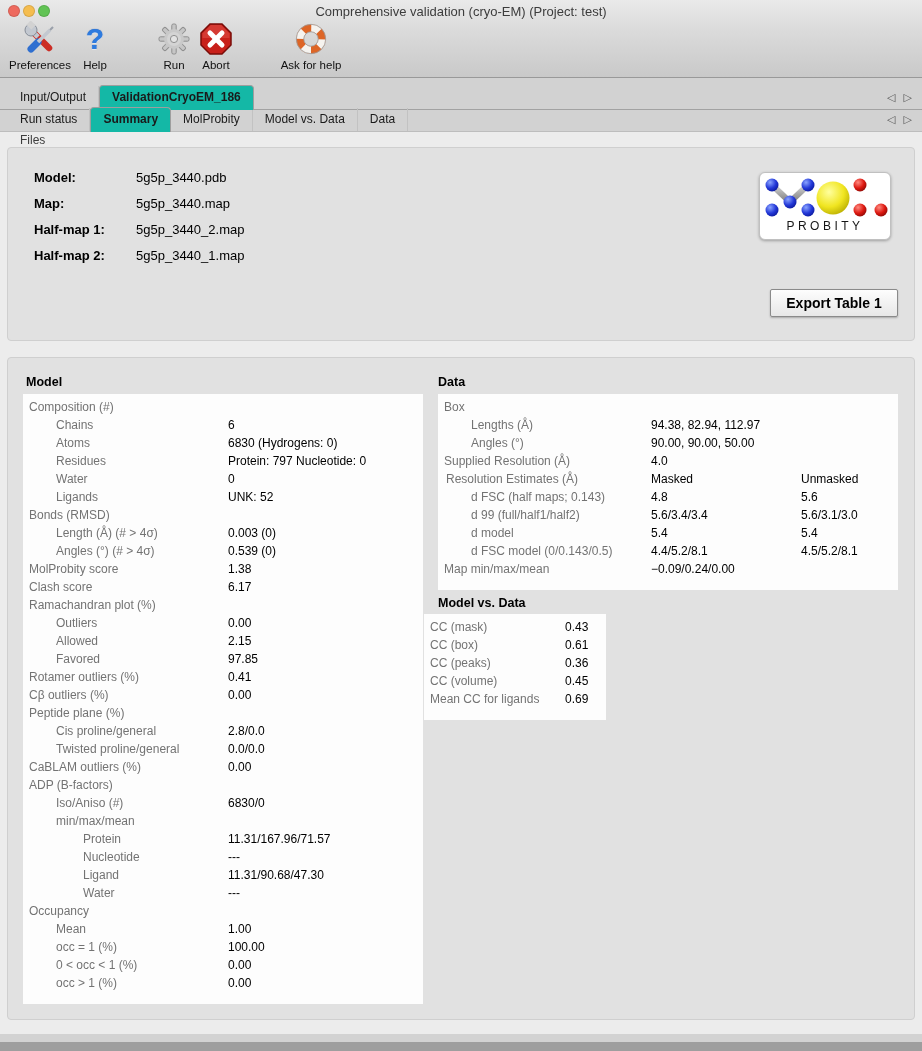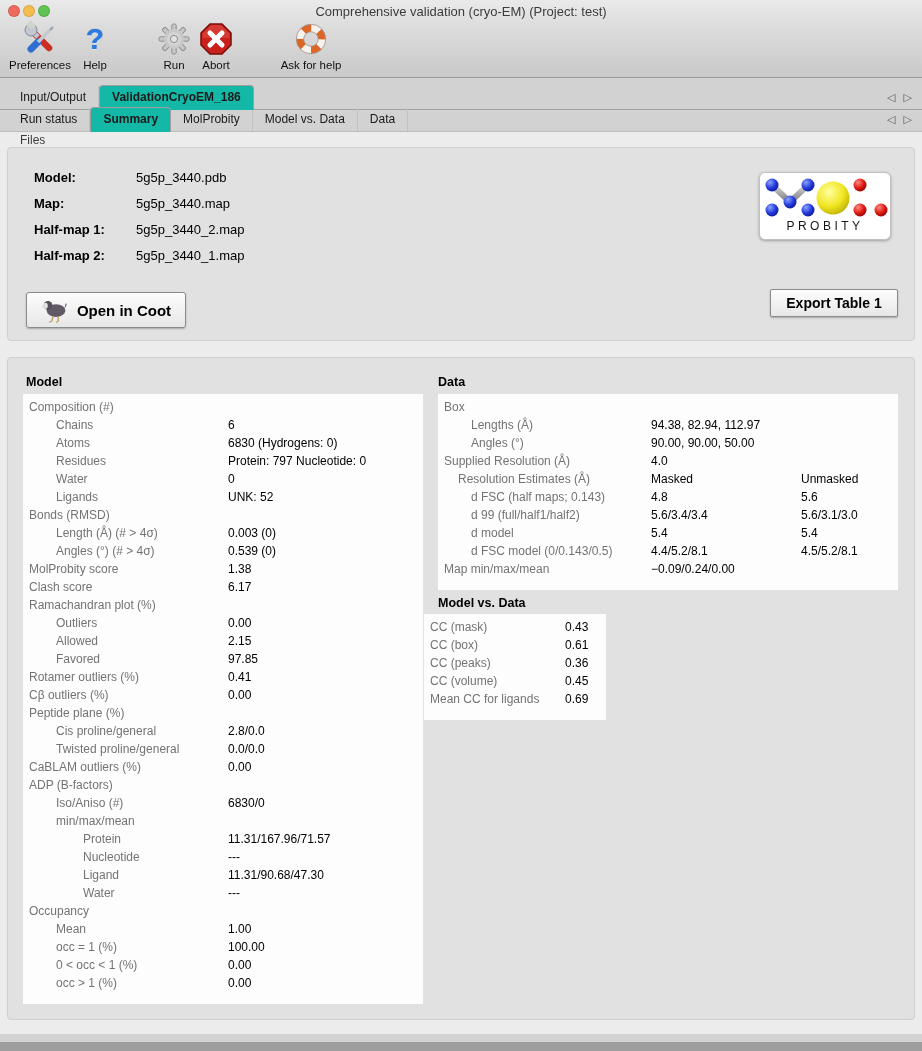--- a/index.html
+++ b/index.html
@@ -208,34 +208,20 @@
             <circle cx="48" cy="12" r="6.5" fill="url(#bg)"></circle>
           <circle cx="48" cy="37" r="6.5" fill="url(#bg)"></circle>
           <circle cx="73" cy="25" r="16.5" fill="url(#yg)"></circle>
           <circle cx="100" cy="12" r="6.5" fill="url(#rg)"></circle>
             <circle cx="100" cy="37" r="6.5" fill="url(#rg)"></circle>
           <circle cx="121" cy="37" r="6.5" fill="url(#rg)"></circle>
         </svg>
         <div class="mp-text">PROBITY</div>
       </div>
 
-      <div class="btn coot-btn">
-        <svg width="30" height="25" viewBox="0 0 32 26">
-          <path d="M26,6 Q28,4 27,8 L25,11 Z" fill="#6a6570"></path>
-          <ellipse cx="16" cy="13" rx="10" ry="6.8" fill="#5f5a66"></ellipse>
-          <circle cx="7.5" cy="7.5" r="4.6" fill="#544f5b"></circle>
-          <ellipse cx="5" cy="8" rx="2.2" ry="3.2" fill="#e6e6e6"></ellipse>
-          <path d="M4.2,6.8 L0.6,9.2 L4.8,10.6 Z" fill="#dcdcdc"></path>
-          <line x1="13" y1="19" x2="11.5" y2="24.5" stroke="#bb9b5f" stroke-width="1.4"></line>
-          <line x1="18" y1="19" x2="18.5" y2="24.5" stroke="#bb9b5f" stroke-width="1.4"></line>
-          <line x1="11.5" y1="24.5" x2="8.5" y2="25.5" stroke="#bb9b5f" stroke-width="1.2"></line>
-          <line x1="18.5" y1="24.5" x2="16" y2="25.7" stroke="#bb9b5f" stroke-width="1.2"></line>
-        </svg>
-        <span>Open in Coot</span>
-      </div>
 
       <div class="btn export-btn">
         <span>Export Table 1</span>
       </div>
     </div>
 
     <div class="gray-panel main-panel">
       <div class="sec-header" style="left:18px;top:17px;">Model</div>
       <div class="table" style="left:15px;top:36px;width:400px;--c0:205px;">
           <div class="trow"><span class="tlab" style="padding-left: 6px;">Composition (#)</span></div>
@@ -272,21 +258,21 @@
           <div class="trow"><span class="tlab" style="padding-left: 33px;">0 &lt; occ &lt; 1 (%)</span><span class="tval c0">0.00</span></div>
           <div class="trow"><span class="tlab" style="padding-left: 33px;">occ &gt; 1 (%)</span><span class="tval c0">0.00</span></div>
         </div>
 
       <div class="sec-header" style="left:430px;top:17px;">Data</div>
       <div class="table" style="left:430px;top:36px;width:460px;--c0:213px;--c1:363px;">
           <div class="trow"><span class="tlab" style="padding-left: 6px;">Box</span></div>
           <div class="trow"><span class="tlab" style="padding-left: 33px;">Lengths (Å)</span><span class="tval c0">94.38, 82.94, 112.97</span></div>
           <div class="trow"><span class="tlab" style="padding-left: 33px;">Angles (°)</span><span class="tval c0">90.00, 90.00, 50.00</span></div>
           <div class="trow"><span class="tlab" style="padding-left: 6px;">Supplied Resolution (Å)</span><span class="tval c0">4.0</span></div>
-          <div class="trow"><span class="tlab" style="padding-left: 20px;">Resolution Estimates (Å)</span><span class="tval c0">Masked</span><span class="tval c1">Unmasked</span></div>
+          <div class="trow"><span class="tlab" style="padding-left: 8px;">Resolution Estimates (Å)</span><span class="tval c0">Masked</span><span class="tval c1">Unmasked</span></div>
           <div class="trow"><span class="tlab" style="padding-left: 33px;">d FSC (half maps; 0.143)</span><span class="tval c0">4.8</span><span class="tval c1">5.6</span></div>
           <div class="trow"><span class="tlab" style="padding-left: 33px;">d 99 (full/half1/half2)</span><span class="tval c0">5.6/3.4/3.4</span><span class="tval c1">5.6/3.1/3.0</span></div>
           <div class="trow"><span class="tlab" style="padding-left: 33px;">d model</span><span class="tval c0">5.4</span><span class="tval c1">5.4</span></div>
           <div class="trow"><span class="tlab" style="padding-left: 33px;">d FSC model (0/0.143/0.5)</span><span class="tval c0">4.4/5.2/8.1</span><span class="tval c1">4.5/5.2/8.1</span></div>
           <div class="trow"><span class="tlab" style="padding-left: 6px;">Map min/max/mean</span><span class="tval c0">−0.09/0.24/0.00</span></div>
         </div>
 
       <div class="sec-header" style="left:430px;top:238px;">Model vs. Data</div>
       <div class="table" style="left:416px;top:256px;width:182px;--c0:141px;">
           <div class="trow"><span class="tlab" style="padding-left: 6px;">CC (mask)</span><span class="tval c0">0.43</span></div>

